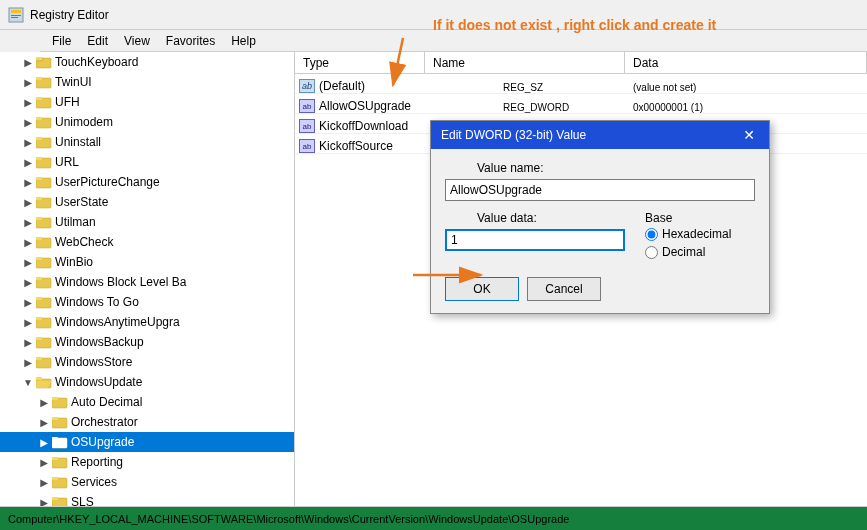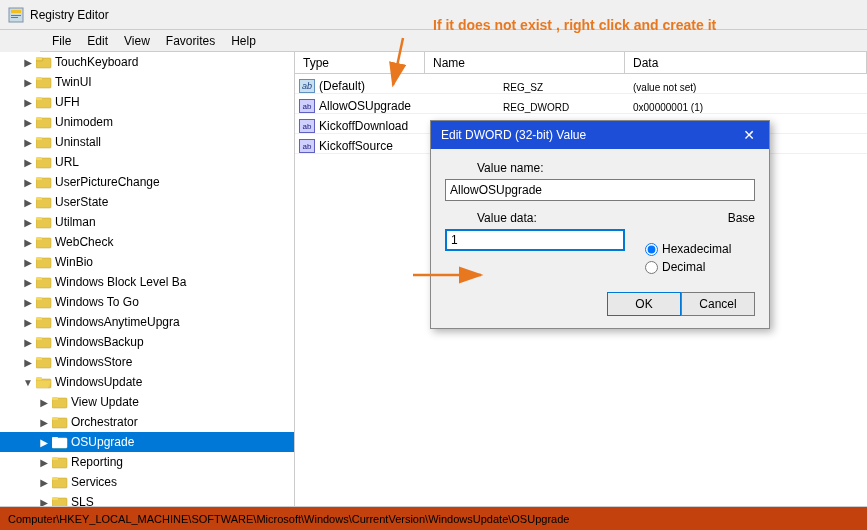--- a/index.html
+++ b/index.html
@@ -250,23 +250,22 @@
       font-size: 12px;
       background: #fff;
     }
 
     .base-section {
       width: 110px;
     }
 
     .base-title {
       font-size: 12px;
-      margin-bottom: 17px;
+      margin-bottom: 2px;
       font-weight: normal;
-      text-align: right;
     }
 
     .radio-group {
       display: flex;
       flex-direction: column;
       gap: 4px;
     }
 
     .radio-label {
       display: flex;
@@ -275,42 +274,42 @@
       gap: 4px;
     }
 
     .radio-input {
       width: 13px;
       height: 13px;
     }
 
     .dialog-buttons {
       display: flex;
-      justify-content: flex-end;
-      gap: 0;
+      justify-content: flex-start;
+      gap: 8px;
       padding-top: 4px;
     }
 
     .dialog-btn {
       width: 74px;
       height: 24px;
       font-size: 12px;
       border: 1px solid #7a7a7a;
       background: #e8e8e8;
       cursor: pointer;
     }
 
     .dialog-btn.primary {
       border-color: #0078d7;
     }
 
     
     .status-bar {
       height: 24px;
-      background: #c2410c;
+      background: #15803d;
       border-top: 1px solid #ccc;
       display: flex;
       align-items: center;
       padding: 8px 8px;
       font-size: 11px;
     }
 
     
     .annotation-container {
       position: absolute;
@@ -539,21 +538,21 @@
           </svg>
           <span class="item-label">WindowsUpdate</span>
         </div>
 
         <div class="tree-item indent-2">
           <span class="expand-btn">▶</span>
           <svg class="folder-icon" viewBox="0 0 16 14">
             <rect x="0" y="3" width="15" height="10" rx="1" fill="#e8c84c" stroke="#c0a030" stroke-width="0.5"></rect>
             <rect x="0" y="2" width="6" height="3" rx="1" fill="#f5d860"></rect>
           </svg>
-          <span class="item-label">View Update</span>
+          <span class="item-label">Auto Decimal</span>
         </div>
 
         <div class="tree-item indent-2">
           <span class="expand-btn">▶</span>
           <svg class="folder-icon" viewBox="0 0 16 14">
             <rect x="0" y="3" width="15" height="10" rx="1" fill="#e8c84c" stroke="#c0a030" stroke-width="0.5"></rect>
             <rect x="0" y="2" width="6" height="3" rx="1" fill="#f5d860"></rect>
           </svg>
           <span class="item-label">Orchestrator</span>
         </div>

